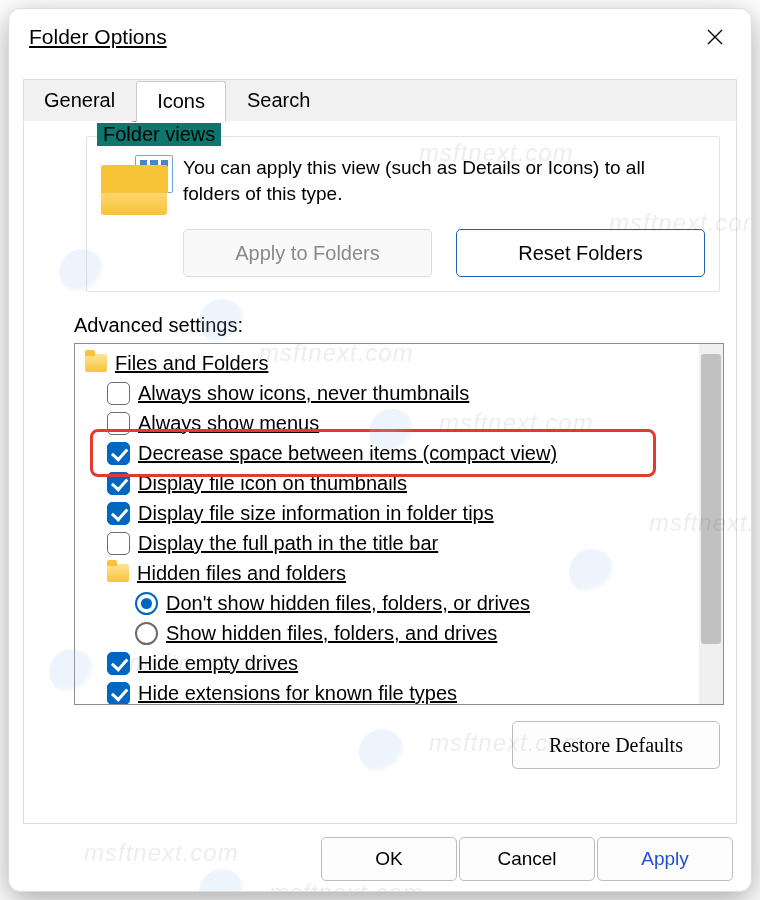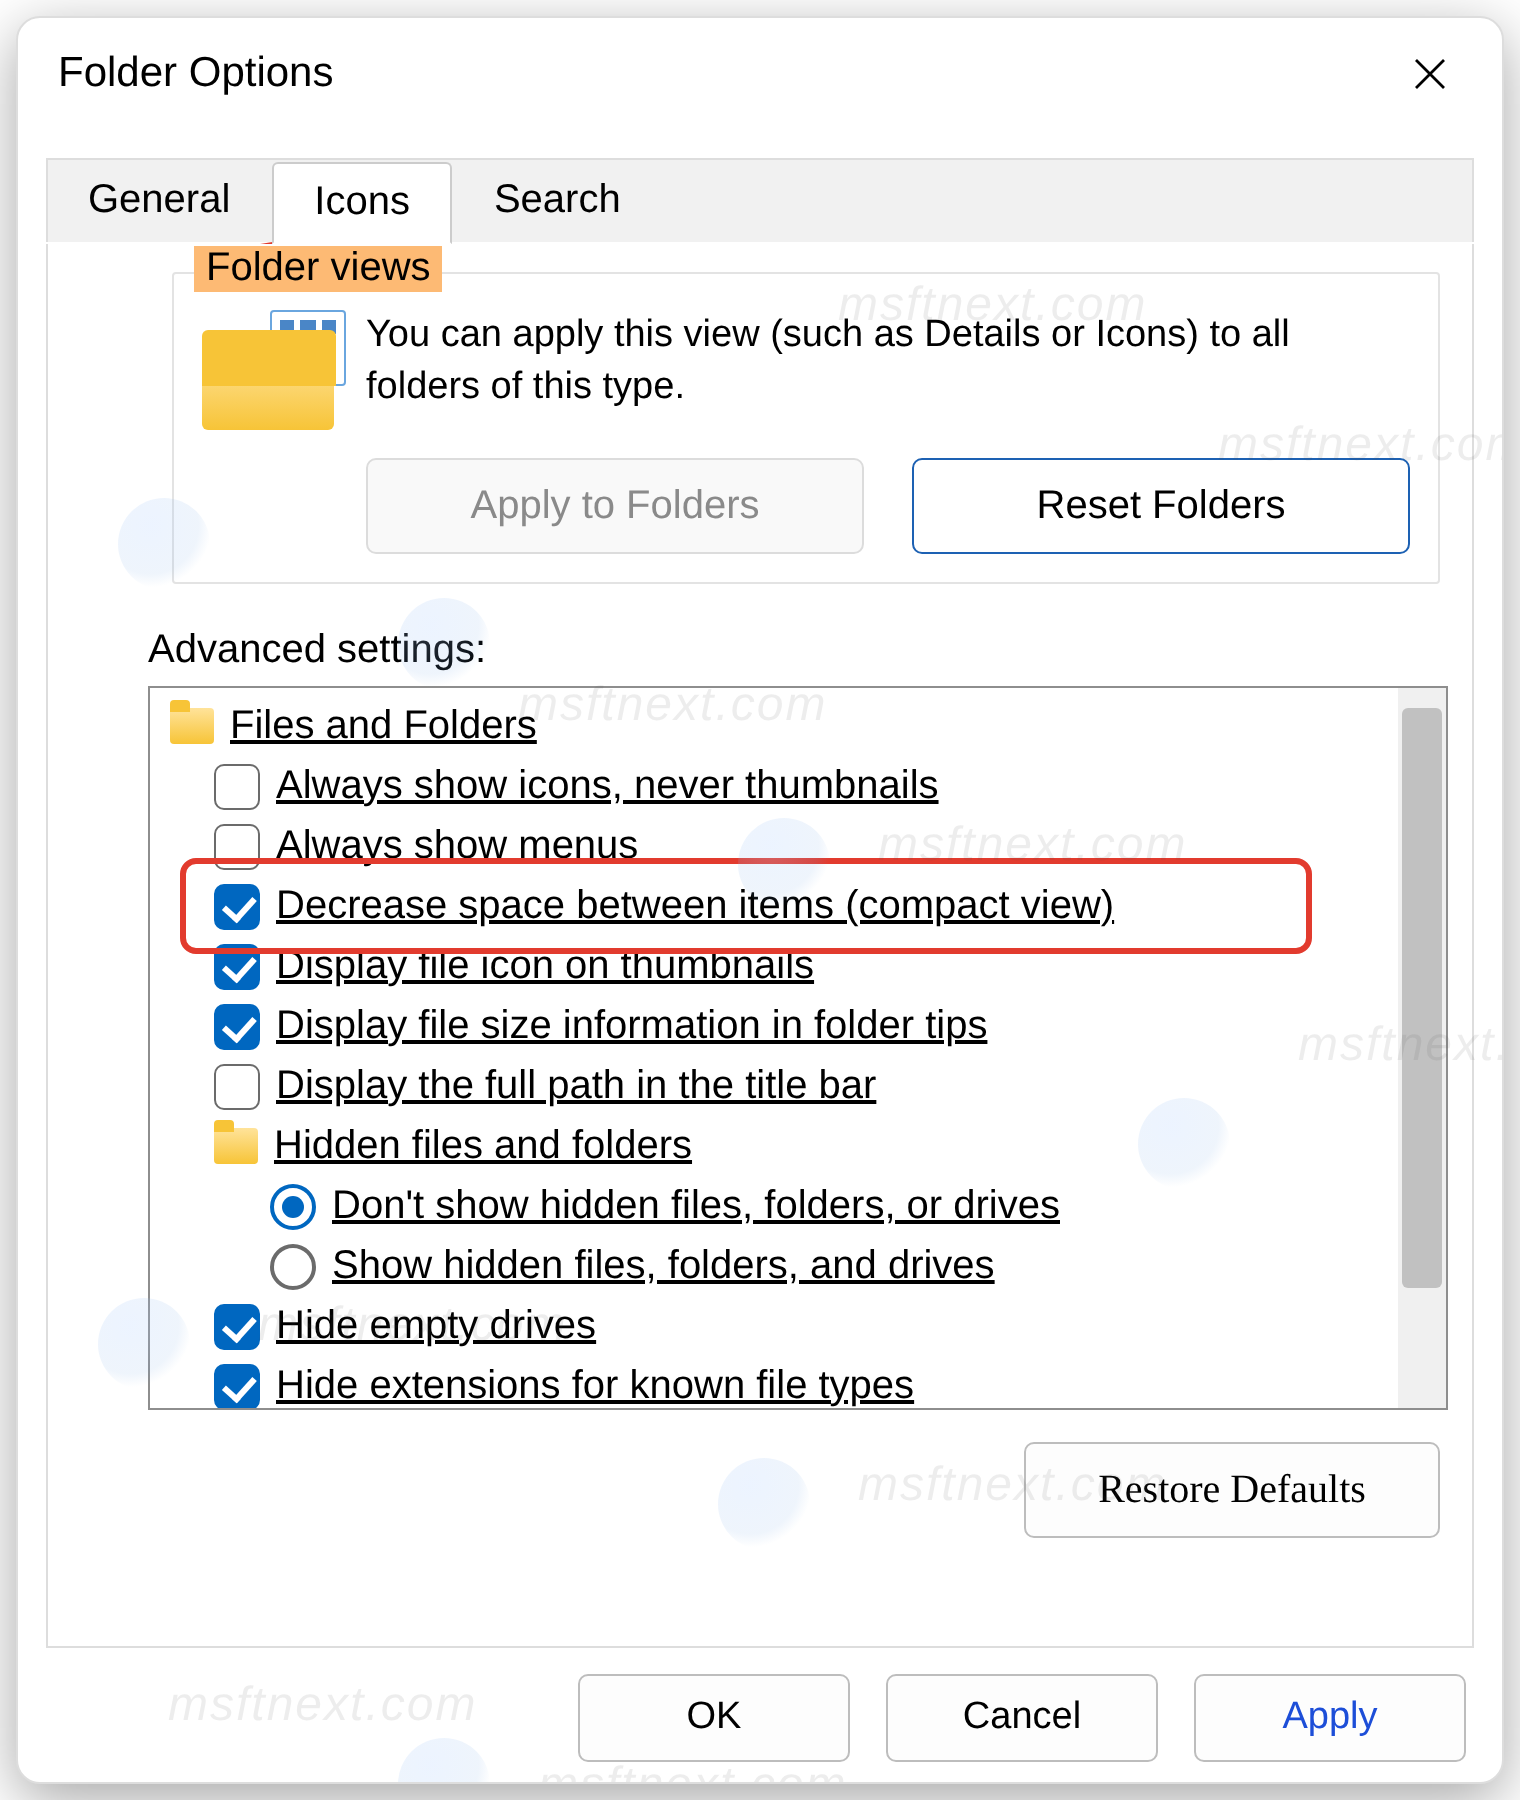--- a/index.html
+++ b/index.html
@@ -26,20 +26,21 @@
   }
   .titlebar {
     display: flex;
     align-items: center;
     justify-content: space-between;
     height: 56px;
     padding: 0 14px 0 20px;
   }
   .title {
     font-size: 21px;
+    text-decoration: underline;
   }
   .close-btn {
     width: 44px;
     height: 44px;
     display: flex;
     align-items: center;
     justify-content: center;
     border-radius: 6px;
     font-size: 20px;
     cursor: default;
@@ -95,21 +96,21 @@
     border: 1px solid #e3e3e3;
     border-radius: 2px;
     padding: 22px 14px 14px 14px;
     margin: 0 4px 22px 50px;
     position: relative;
   }
   .group-title {
     position: absolute;
     top: -14px;
     left: 10px;
-    background: #fdba74;
+    background: #0f766e;
     padding: 0 6px;
     font-size: 20px;
   }
   .group-row {
     display: flex;
     gap: 16px;
   }
   .folder-icon {
     width: 66px; height: 56px;
     flex: none;
@@ -264,21 +265,21 @@
   }
   .restore-row .btn { flex: 0 0 206px; font-family: Liberation Serif, serif; }
 
   .footer {
     position:absolute;
     left:0; right:0; bottom:0;
     height: 64px;
     display:flex;
     align-items:center;
     justify-content:flex-end;
-    gap: 18px;
+    gap: 2px;
     padding: 0 18px;
     border-top: none;
   }
   .footer .btn { width: 134px; flex: 0 0 134px; height: 42px; font-size:19px; }
   .footer .btn.apply { color:#1d4ed8; }
 
   
   .wm {
     position:absolute; inset:0;
     pointer-events:none; overflow:hidden;

